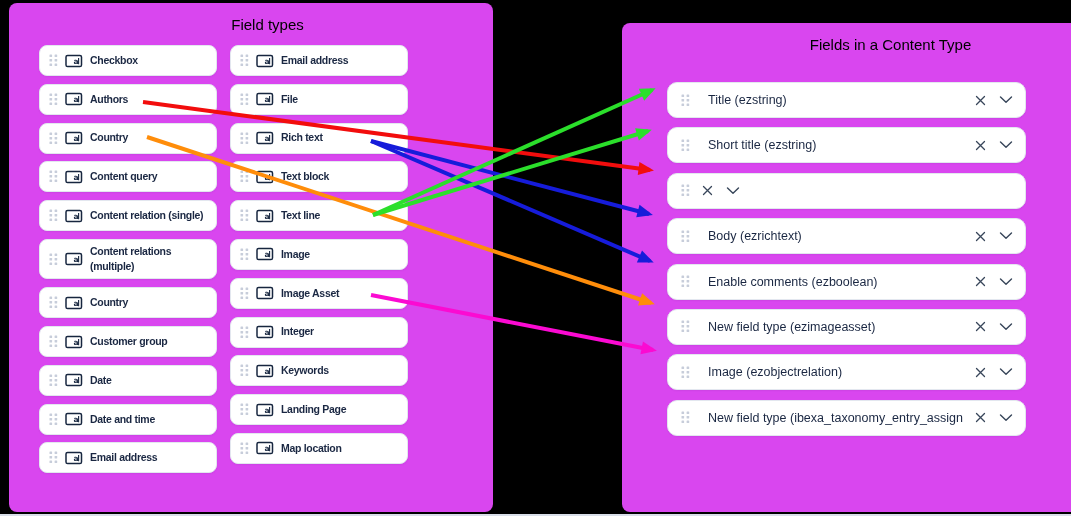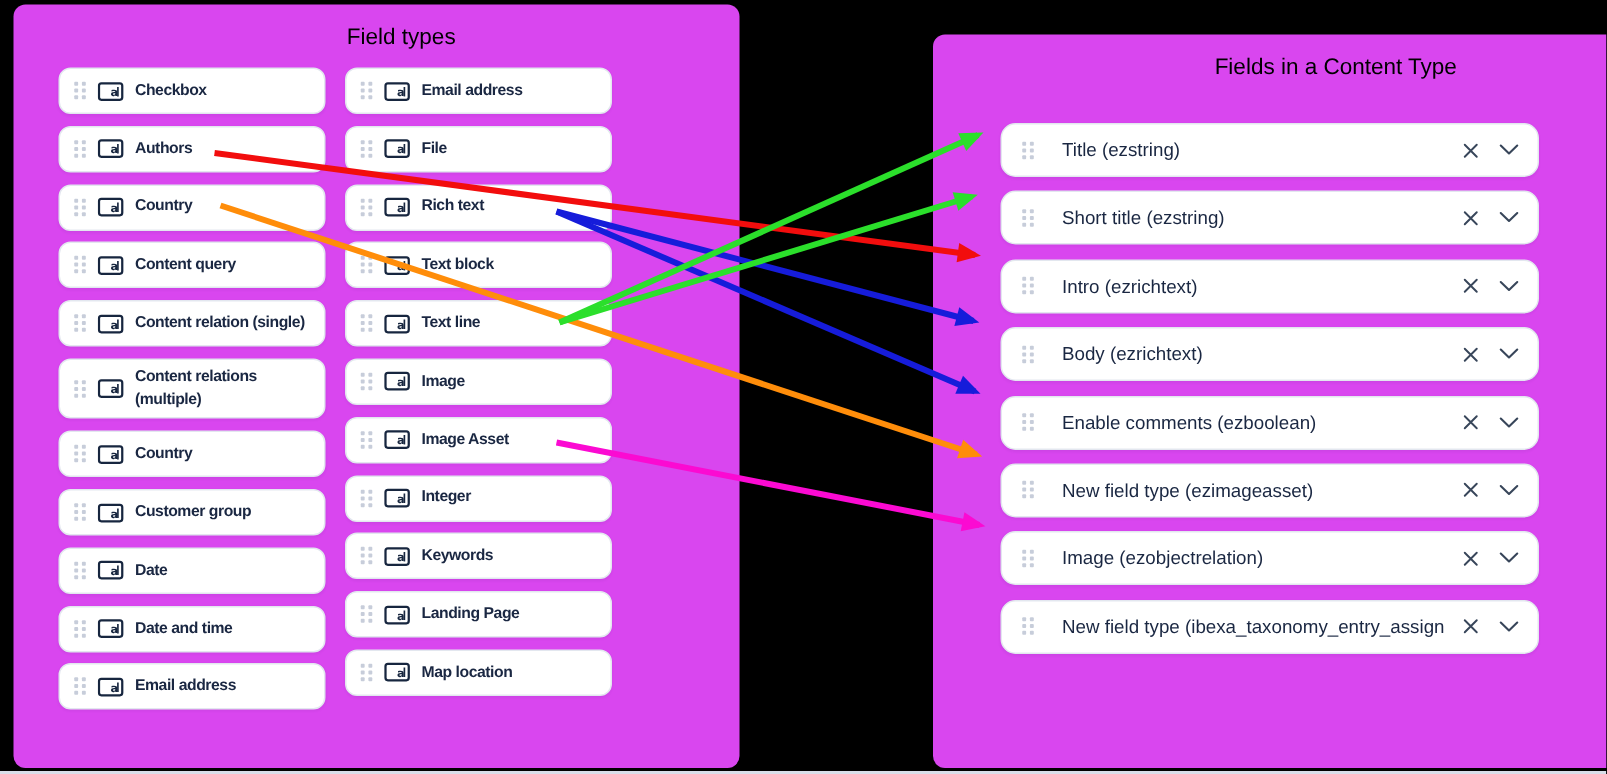--- a/index.html
+++ b/index.html
@@ -543,21 +543,20 @@
           <span class="drag">
             <svg width="9" height="13" viewBox="0 0 9 13">
               <rect x="0.5" y="0.5" width="2.6" height="2.6" rx="0.6" fill="#c7cdda"></rect>
               <rect x="5.6" y="0.5" width="2.6" height="2.6" rx="0.6" fill="#c7cdda"></rect>
               <rect x="0.5" y="5" width="2.6" height="2.6" rx="0.6" fill="#c7cdda"></rect>
               <rect x="5.6" y="5" width="2.6" height="2.6" rx="0.6" fill="#c7cdda"></rect>
               <rect x="0.5" y="9.5" width="2.6" height="2.6" rx="0.6" fill="#c7cdda"></rect>
               <rect x="5.6" y="9.5" width="2.6" height="2.6" rx="0.6" fill="#c7cdda"></rect>
             </svg>
           </span>
-          <span class="field-label">Intro (ezrichtext)</span>
           <button class="icon-btn">
             <svg width="13" height="13" viewBox="0 0 13 13">
               <path d="M2.5 2.5 L10.5 10.5 M10.5 2.5 L2.5 10.5" stroke="#38465a" stroke-width="1.3" stroke-linecap="round"></path>
             </svg>
           </button>
           <button class="icon-btn">
             <svg width="14" height="8" viewBox="0 0 14 8">
               <path d="M1.5 1 L7 6.3 L12.5 1" fill="none" stroke="#38465a" stroke-width="1.4" stroke-linecap="round" stroke-linejoin="round"></path>
             </svg>
           </button>

